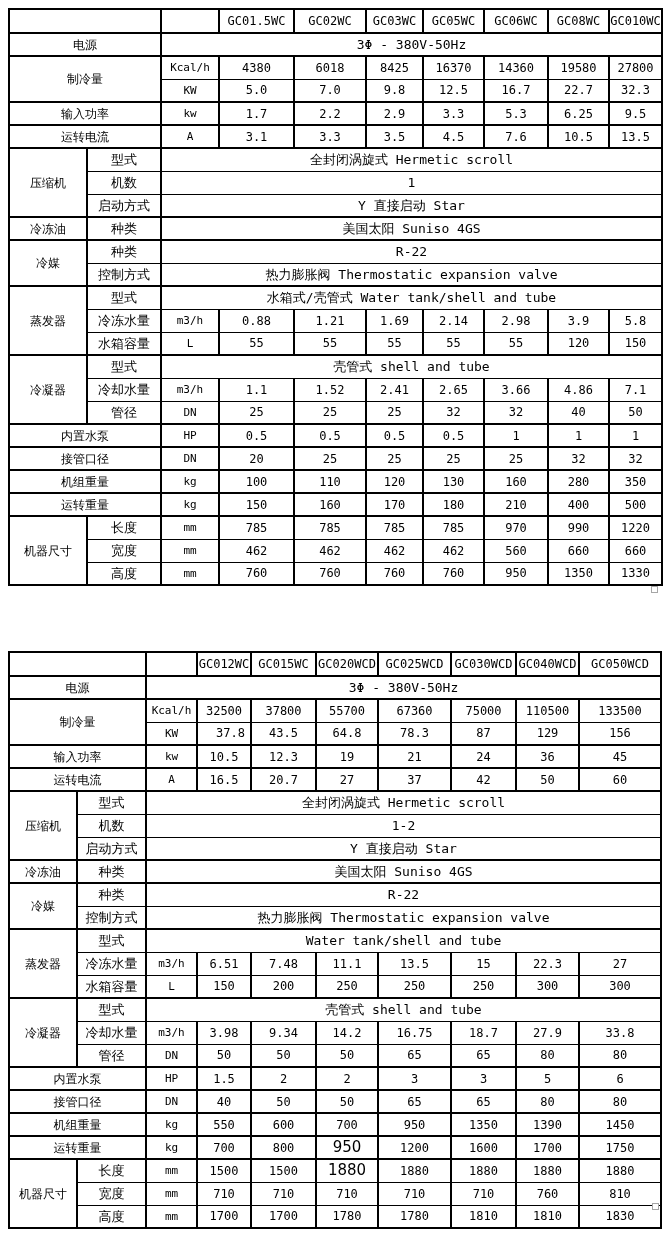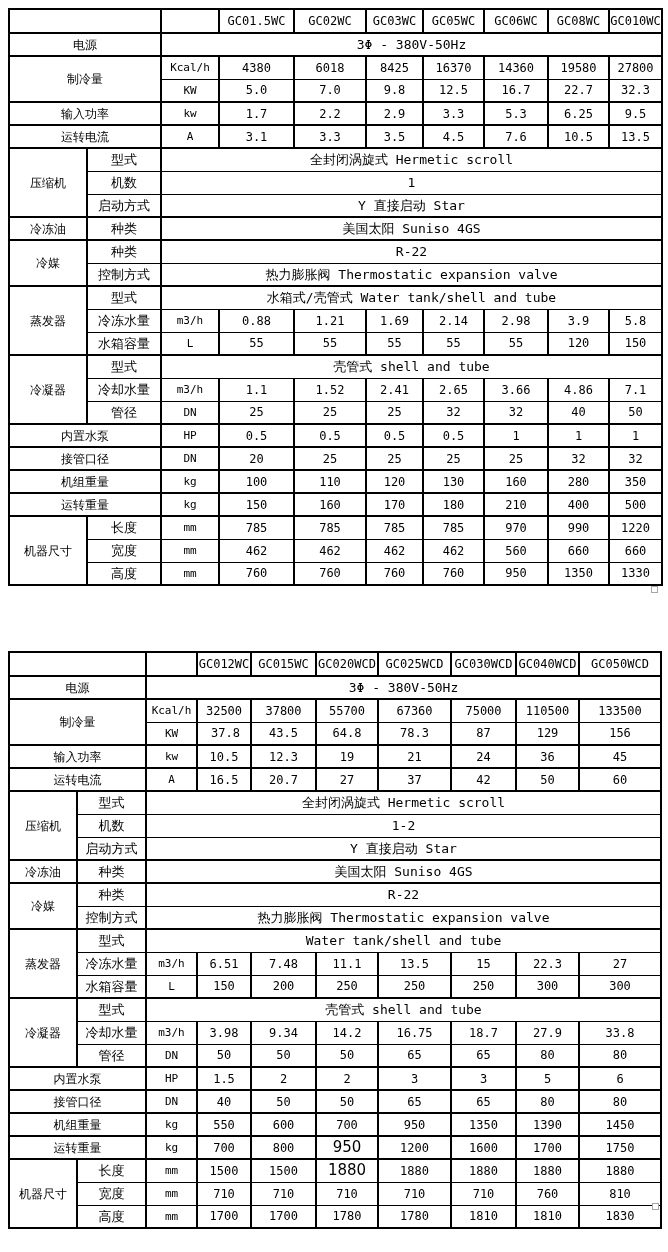--- a/index.html
+++ b/index.html
@@ -16,21 +16,21 @@
   tr{height:23px;}
   tr.hdr{height:24px;}
   td.gt{border-top:2px solid #000;}
   td.lab{font-size:12px;font-family:"DejaVu Sans",sans-serif;}
   td.sub{font-size:13px;font-family:"DejaVu Sans",sans-serif;}
   td.mod{font-size:12px;}
   td.unit{font-size:11px;}
   td.val{font-size:12px;}
   td.spanv{font-size:13px;}
   td.em{font-size:15px;font-family:"DejaVu Sans",sans-serif;}
-  td.la{text-align:left;padding-left:13px;border-radius:11px;}
+  td.la{text-align:center;padding-left:13px;border-radius:11px;}
   .anchor{position:absolute;width:5px;height:5px;border:1px solid #a6a6a6;background:#fff;}
   .sq0{left:651px;top:586px;}
   .sq1{left:652px;top:1203px;}
 </style>
 </head>
 <body>
 
 <div class="sheet">
   <table id="t0">
       <colgroup>

